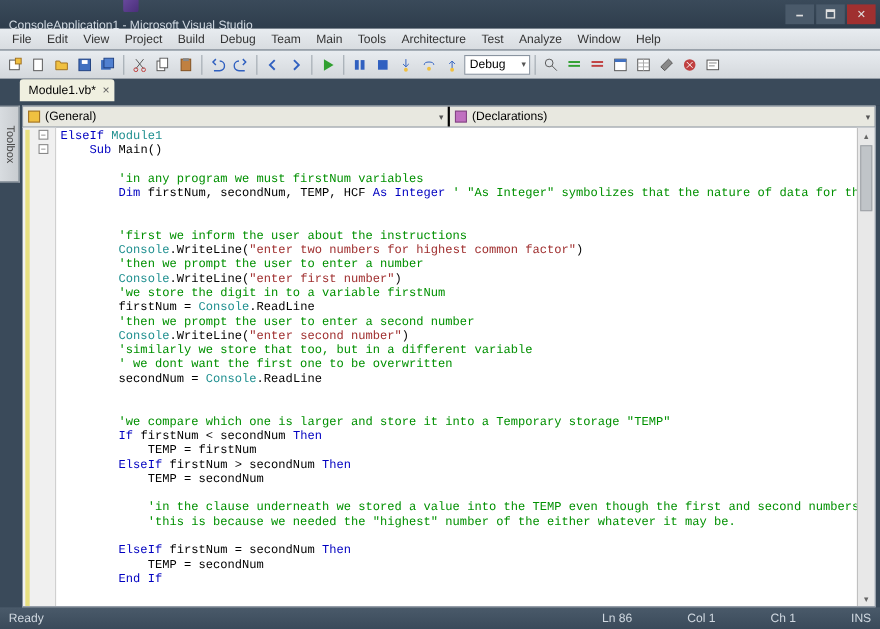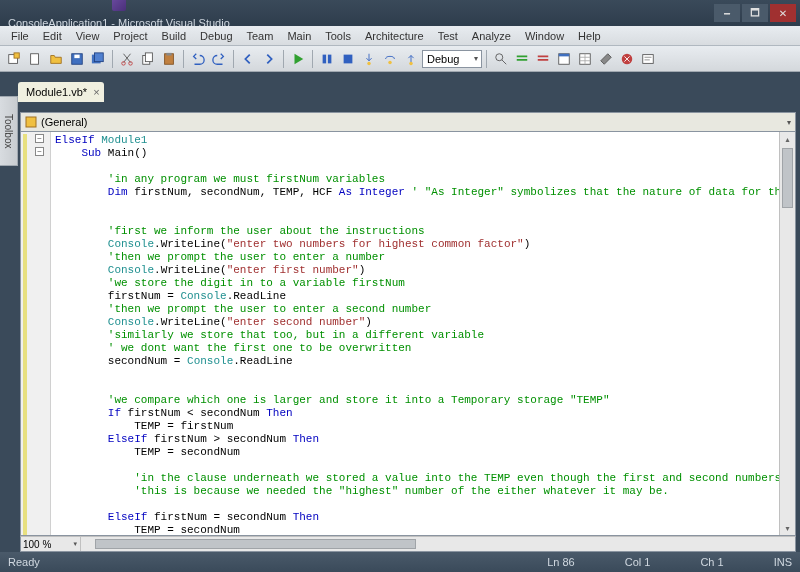--- a/index.html
+++ b/index.html
@@ -11,21 +11,21 @@
 .titlebar .winbtn { width: 26px; height: 18px; background: #4a5a6a; display: flex; align-items: center; justify-content: center; color: #e0e0e0; font-size: 10px; cursor: pointer; }
 .titlebar .winbtn.close { background: #a03030; }
 .menubar { background: linear-gradient(#e8ecf0,#d8dce0); height: 20px; display: flex; align-items: center; padding: 0 4px; color: #333; border-bottom: 1px solid #b0b8c0; }
 .menubar .mitem { padding: 0 7px; cursor: pointer; }
 .toolbar { background: linear-gradient(#e8ecf0,#d4d8dc); height: 26px; display: flex; align-items: center; padding: 0 4px; border-bottom: 1px solid #a0a8b0; gap: 1px; }
 .tbtn { width: 20px; height: 20px; display: flex; align-items: center; justify-content: center; cursor: pointer; border-radius: 2px; }
 .tbtn svg { width: 14px; height: 14px; }
 .tsep { width: 1px; height: 18px; background: #a0a8b0; margin: 0 3px; }
 .tcombo { height: 18px; border: 1px solid #8a94a0; background: #fff; font-size: 11px; padding: 0 16px 0 4px; min-width: 60px; position: relative; display: flex; align-items: center; }
 .tcombo::after { content: "▾"; position: absolute; right: 3px; color: #555; font-size: 8px; }
-.tabstrip { background: #3a4a5a; height: 40px; display: flex; align-items: center; padding: 0 8px 0 18px; }
+.tabstrip { background: #3a4a5a; height: 24px; display: flex; align-items: flex-start; padding: 0 8px 0 18px; }
 .tab { background: #f0f0e0; height: 20px; display: flex; align-items: center; padding: 0 4px 0 8px; font-size: 11px; border-top-left-radius: 3px; border-top-right-radius: 3px; gap: 6px; }
 .tab .closex { color: #666; cursor: pointer; font-size: 11px; }
 .toolbox-tab { position: absolute; left: 0; top: 96px; width: 18px; height: 70px; background: linear-gradient(90deg,#d8dce0,#c8ccd0); writing-mode: vertical-rl; text-align: center; font-size: 10px; color: #444; border: 1px solid #a0a8b0; border-left: none; cursor: pointer; display: flex; align-items: center; justify-content: center; }
 .editor-wrap { flex: 1; display: flex; flex-direction: column; background: #3a4a5a; padding: 0 4px 0 20px; min-height: 0; }
 .dropdown-row { height: 20px; display: flex; background: #e8e8e0; border: 1px solid #8a94a0; }
 .dropdown-row .dd { flex: 1; display: flex; align-items: center; padding: 0 4px; font-size: 11px; border-right: 2px solid #000000; position: relative; cursor: pointer; }
 .dropdown-row .dd:last-child { border-right: none; }
 .dropdown-row .dd::after { content: "▾"; position: absolute; right: 4px; color: #555; font-size: 8px; }
 .dropdown-row .dd .dd-icon { width: 12px; height: 12px; margin-right: 4px; }
 .codepane { flex: 1; background: #fff; border: 1px solid #8a94a0; border-top: none; overflow: hidden; position: relative; display: flex; }
@@ -258,20 +258,26 @@
   </div>
 
 <div class="editor-wrap">
   <div class="dropdown-row">
     <div class="dd">
       <svg class="dd-icon" viewBox="0 0 12 12">
           <rect x="1" y="1" width="10" height="10" fill="#f0c040" stroke="#a07020"></rect>
         </svg>
       <span>(General)</span>
     </div>
+    <div class="dd">
+      <svg class="dd-icon" viewBox="0 0 12 12">
+          <rect x="1" y="1" width="10" height="10" fill="#c070c0" stroke="#804080"></rect>
+        </svg>
+      <span>(Declarations)</span>
+    </div>
   </div>
   <div class="codepane">
     <div class="gutter">
       <div class="outline-bar"></div>
       <div class="fold" style="top:2px">−</div>
       <div class="fold" style="top:15px">−</div>
     </div>
     <div class="code"><span class="kw">ElseIf</span><span class="ty"> Module1</span>
 <span class="kw">    Sub</span><span> Main()</span>
 
@@ -306,28 +312,20 @@
 <span class="kw">        End If</span>
 
 
 </div>
     <div class="vscroll">
       <div class="arr">▴</div>
       <div class="thumb"></div>
       <div class="arr" style="position:absolute;bottom:0;width:100%">▾</div>
     </div>
   </div>
-  <div class="hscroll-row">
-    <div class="zoom">
-        <span>100 %</span>
-      </div>
-    <div class="hscroll-track">
-      <div class="hthumb"></div>
-    </div>
-  </div>
 </div>
 
 <div class="statusbar">
   <span>Ready</span>
   <div class="right">
     <span>Ln 86</span>
     <span>Col 1</span>
     <span>Ch 1</span>
     <span>INS</span>
   </div>

